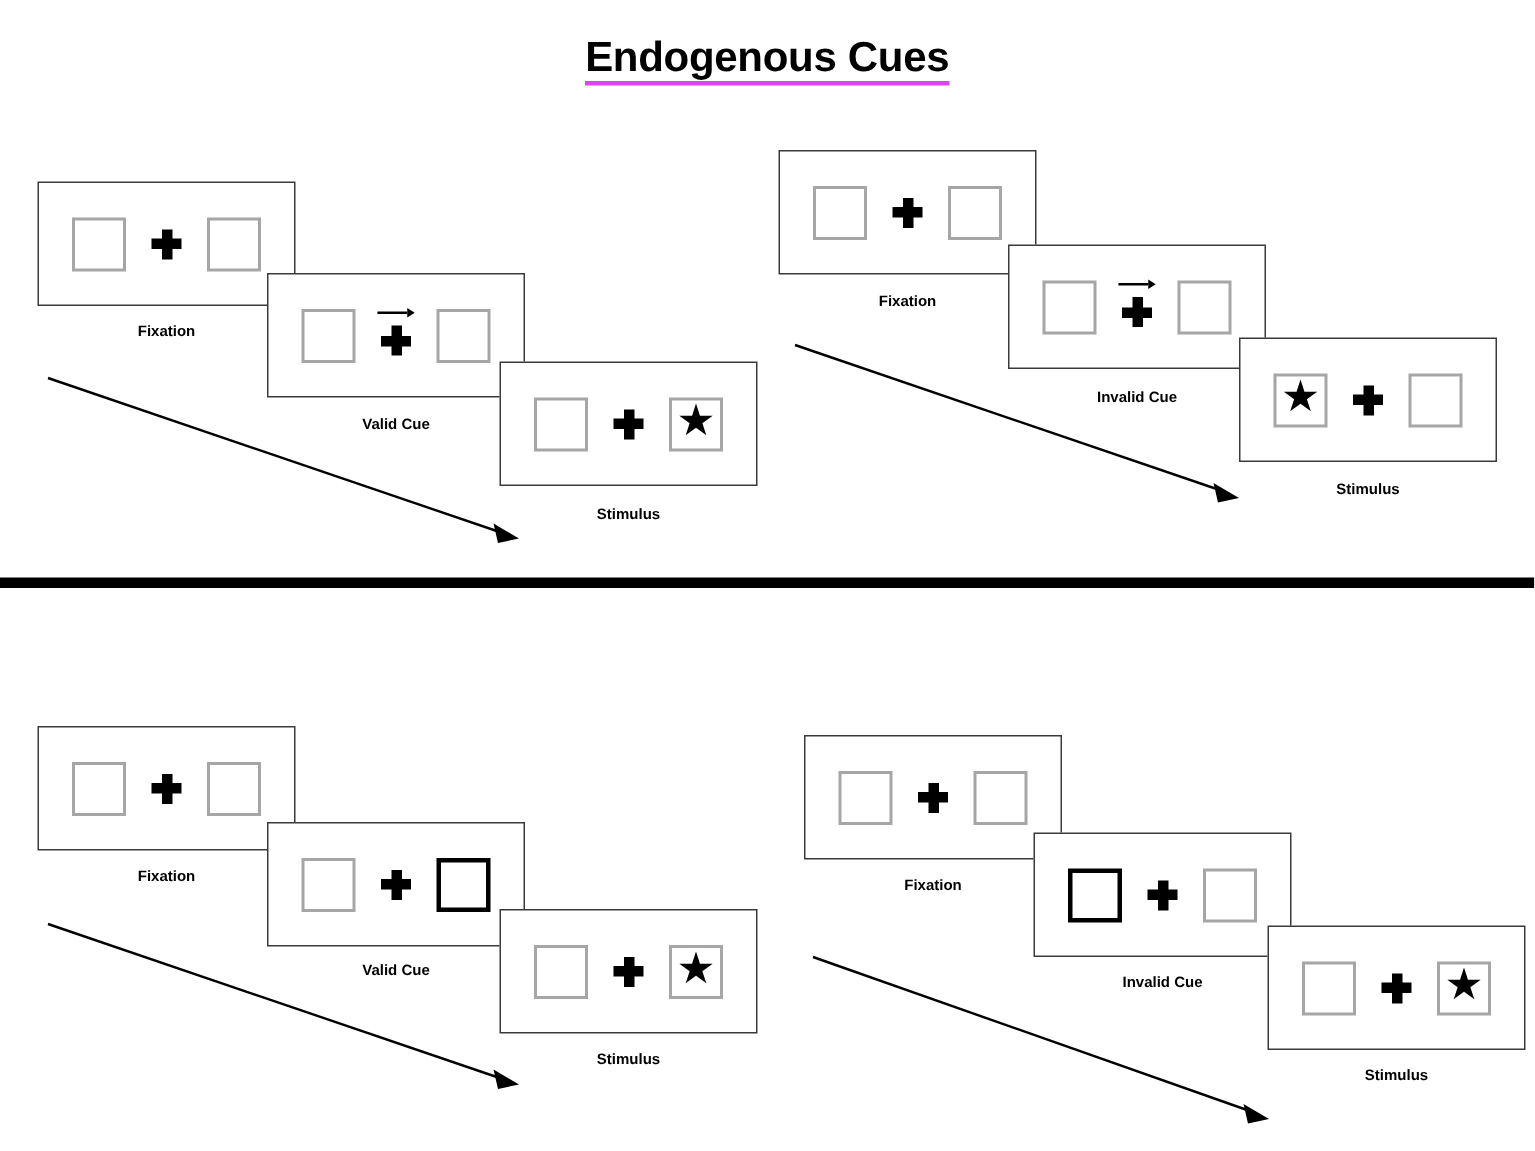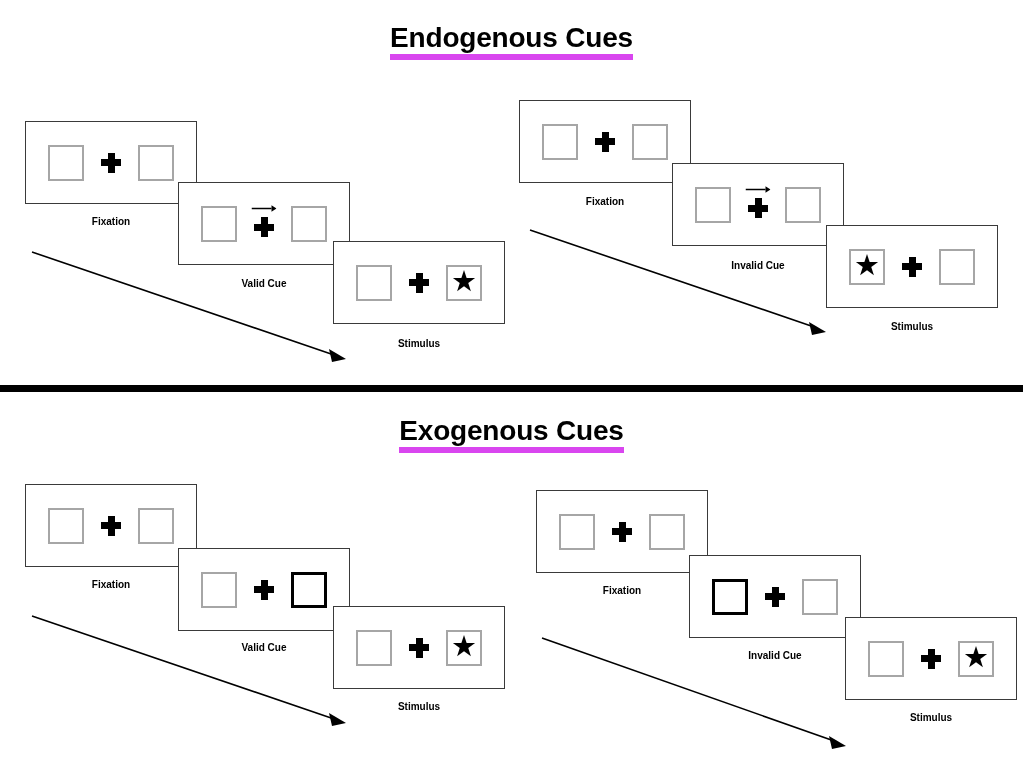--- a/index.html
+++ b/index.html
@@ -23,21 +23,21 @@
   .section-title {
     position: absolute;
     left: 0;
     width: 1023px;
     text-align: center;
     font-size: 28px;
     font-weight: bold;
     letter-spacing: -0.2px;
   }
   .section-title span {
-    border-bottom: 6px solid #d946ef;
+    border-bottom: 3px solid #d946ef;
     padding-bottom: 1px;
   }
 
   
   .divider {
     position: absolute;
     left: 0;
     width: 1023px;
     height: 7px;
     background: #000000;
@@ -231,23 +231,20 @@
   </div>
   <div class="panel-label" style="left:826px; top:321px; width:172px; text-align:center;">Stimulus</div>
 
   <svg class="flow-arrow" style="left:524px; top:222px; width:320px; height:125px;" viewBox="0 0 320 125">
     <line x1="6" y1="8" x2="293" y2="106" stroke="#000" stroke-width="1.6"></line>
     <polygon points="302,110 285,100 288,113" fill="#000"></polygon>
   </svg>
 
   <div class="divider" style="top:385px;"></div>
 
-  <div class="section-title" style="top:415px;">
-    <span>Exogenous Cues</span>
-  </div>
 
   <div class="panel" style="left:25px; top:484px; width:172px; height:83px;">
     <div class="panel-inner">
       <div class="sq"></div>
       <div class="fix-wrap">
         <div class="plus"></div>
       </div>
       <div class="sq"></div>
     </div>
   </div>

